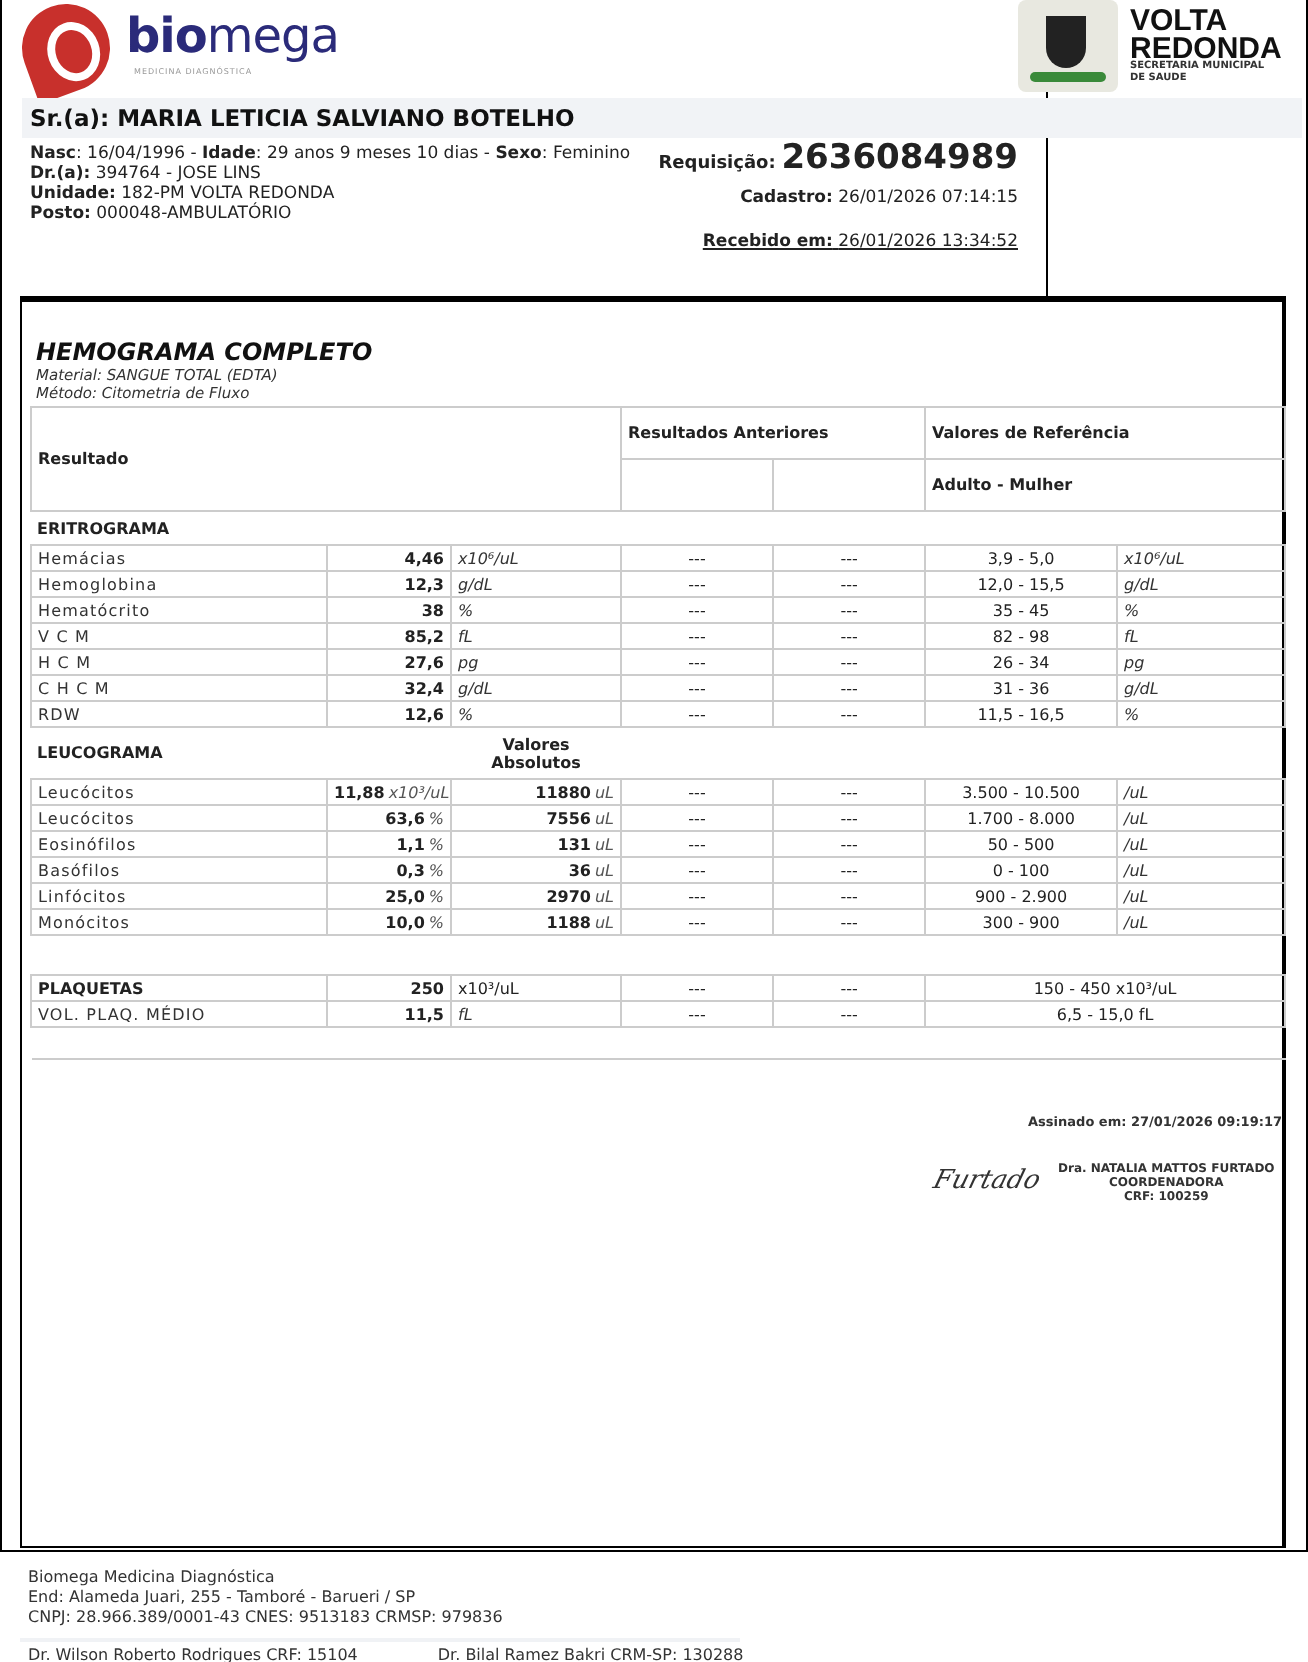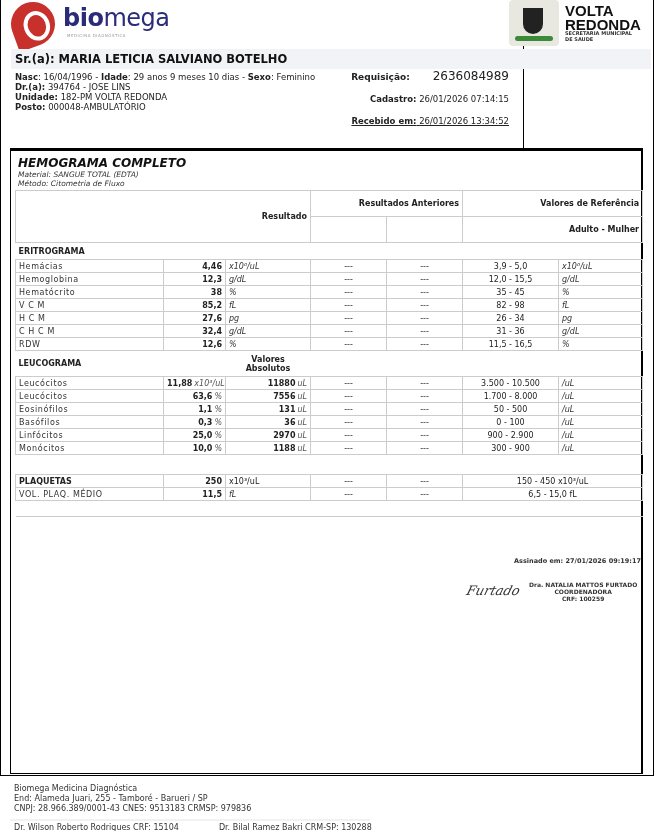--- a/index.html
+++ b/index.html
@@ -21,34 +21,34 @@
   .vr .t1 { position: absolute; left: 56px; top: 4px; font-size: 15px; font-weight: bold; color: #111; font-family: "Liberation Sans", sans-serif; line-height: 14px; }
   .vr .t2 { position: absolute; left: 56px; top: 30px; font-size: 5px; font-weight: bold; color: #333; line-height: 6px; }
 
   .namebar { position: absolute; left: 10px; top: 49px; width: 640px; height: 20px; background: #f1f3f6; }
   .namebar .nm { position: absolute; left: 4px; top: 3px; font-size: 11.5px; font-weight: bold; color: #111; text-align: right; }
 
   .info { position: absolute; left: 14px; top: 72px; font-size: 8.5px; line-height: 10px; color: #222; }
   .info b { color: #222; }
 
   .req { position: absolute; right: 14px; top: 69px; text-align: right; font-size: 9px; }
-  .req .num { font-size: 12px; font-weight: normal; margin-left: 20px; }
+  .req .num { font-size: 17px; font-weight: bold; }
   .cad { position: absolute; right: 14px; top: 94px; font-size: 8.5px; padding-left: 10px; }
   .rec { position: absolute; right: 14px; top: 116px; font-size: 8.5px; text-decoration: underline; }
 
   .box { position: absolute; left: 10px; top: 148px; width: 633px; height: 626px; border-left: 1px solid #000; border-right: 2px solid #000; border-top: 3px solid #000; border-bottom: 1px solid #000; }
   .sec-outer { position: absolute; left: 0; top: 0; width: 654px; height: 775px; border-left: 1px solid #000; border-right: 1px solid #000; pointer-events: none; }
 
   .inner { position: absolute; left: 4px; top: 2px; width: 625px; }
-  .title { font-size: 12px; font-weight: bold; font-style: italic; color: #111; margin-left: 3px; margin-top: 3px; }
+  .title { font-size: 12px; font-weight: bold; font-style: italic; color: #111; margin-left: 3px; margin-top: 16px; }
   .mat { font-size: 7.5px; font-style: italic; color: #333; margin-left: 3px; line-height: 9px; }
 
   table { border-collapse: collapse; width: 627px; table-layout: fixed; }
   td { border: 1px solid #ccc; font-size: 8px; height: 13px; padding: 0 3px; white-space: nowrap; }
-  .hdr td { font-weight: bold; text-align: right; font-size: 8px; }
+  .hdr td { font-weight: bold; text-align: left; font-size: 8px; }
   .c { text-align: center; }
   .r { text-align: right; }
   .lbl { letter-spacing: 0.6px; color: #333; }
   .val { font-weight: bold; text-align: right; }
   .unit { font-style: italic; color: #333; }
   .sect td { font-weight: bold; font-size: 8px; border-left: none; border-right: none; height: 17px; }
   .blank td { height: 20px; border-left: none; border-right: none; }
 
   .signed { position: absolute; right: 14px; top: 559px; font-size: 6.5px; font-weight: bold; color: #333; }
   .sig { position: absolute; left: 466px; top: 580px; width: 180px; height: 30px; }

